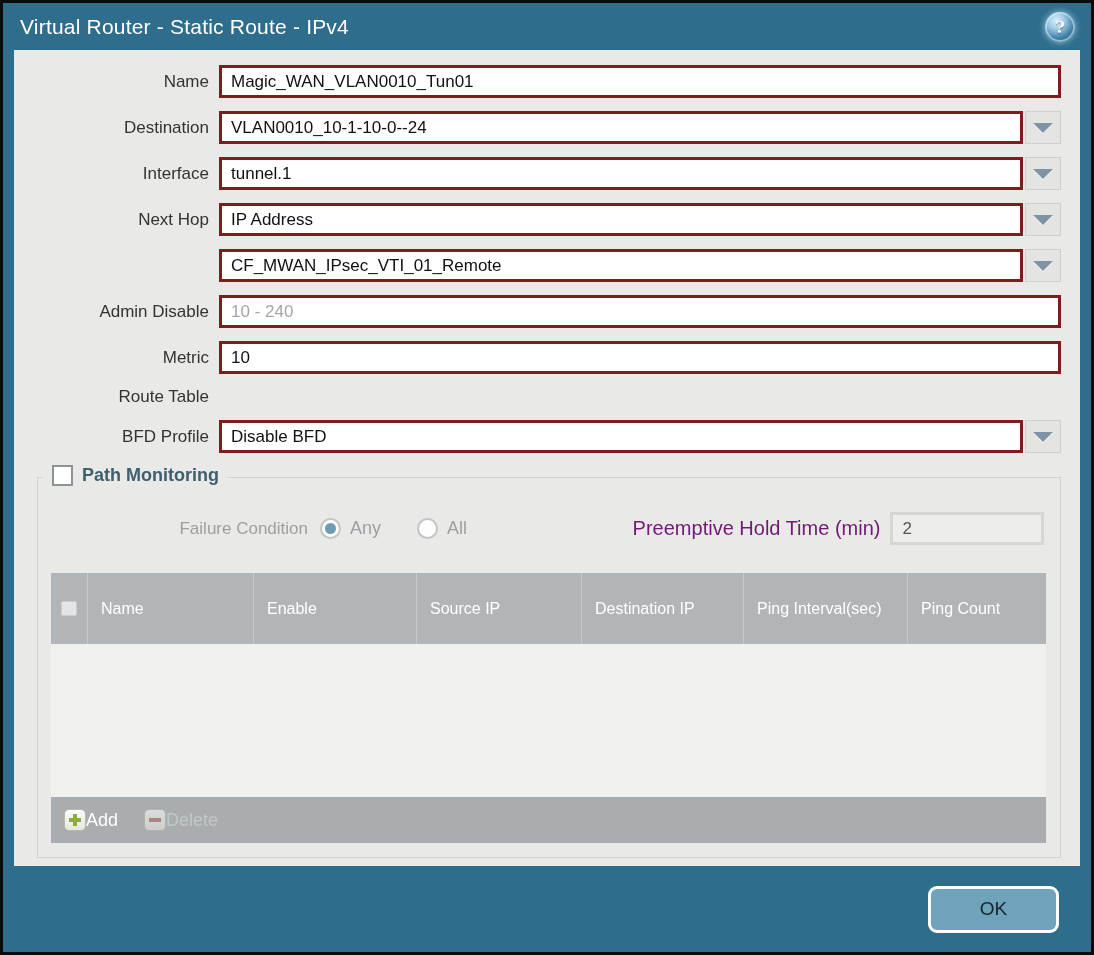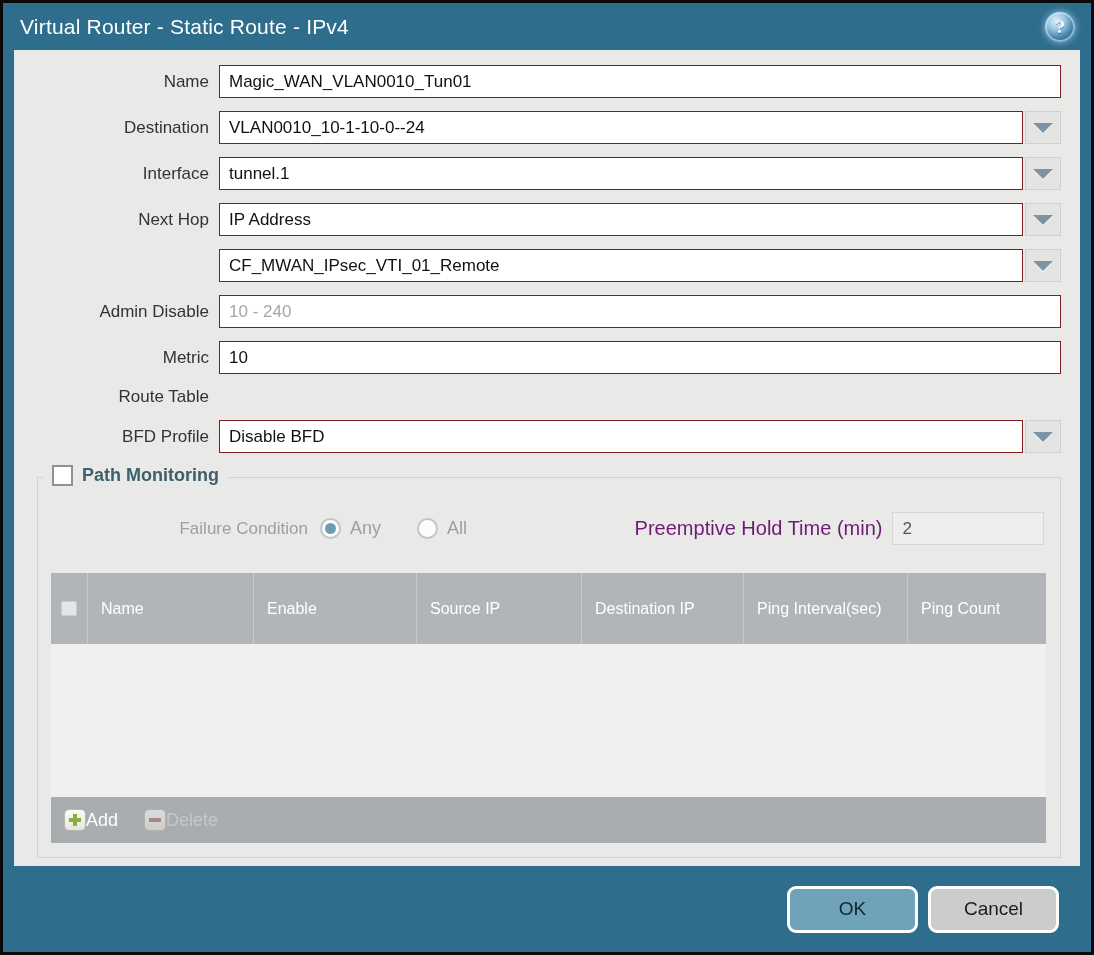--- a/index.html
+++ b/index.html
@@ -17,21 +17,21 @@
     background:radial-gradient(circle at 38% 30%, #dff0fa 0%, #9cc9e2 30%, #3f7fa8 62%, #2a5e85 100%);
     box-shadow:0 0 7px rgba(170,215,240,.85), inset 0 0 0 2px rgba(220,240,250,.55);
     display:flex; align-items:center; justify-content:center; }
   .help .q { color:#f2f9fd; font-weight:bold; font-size:17px; font-family:"DejaVu Serif", serif; text-shadow:0 1px 1px rgba(0,0,0,.4); }
   
   .content { flex:1; margin:0 11px; background:var(--c-content-bg,#e9e9e7); padding-top:15px; overflow:hidden; }
   .frow { display:flex; align-items:center; margin:0 19px 13px 0; }
   .flabel { width:205px; flex:0 0 205px; text-align:right; padding-right:10px;
     font-size:17px; color:#333; }
   .fwrap { flex:1; display:flex; }
-  input.txt { flex:1; height:33px; border:1px solid #7f1d1d; background:#fff;
+  input.txt { flex:1; height:33px; border:3px solid #7f1d1d; background:#fff;
     font-family:"Liberation Sans", sans-serif; font-size:17px; color:#111; padding:0 9px; min-width:0; }
   input.txt::placeholder { color:#a3a7a9; opacity:1; }
   input.txt:disabled { background:#ededeb; border-color:#d6d6d4; color:#555; }
   .ddbtn { width:36px; height:33px; margin-left:2px; background:#e4e4e2; border:1px solid #cfcfcd;
     display:flex; align-items:center; justify-content:center; cursor:pointer; }
   .tri { width:0; height:0; border-left:10px solid transparent; border-right:10px solid transparent;
     border-top:10px solid #7e93a4; filter:drop-shadow(0 1px 0 rgba(255,255,255,.8)); }
   
   .pmfs { margin:24px 19px 0 23px; border:1px solid #d2d2d0; position:relative; padding:26px 0 14px 0; }
   .pmlegend { position:absolute; top:-13px; left:5px; background:var(--c-content-bg,#e9e9e7);
@@ -208,16 +208,15 @@
             <span class="lbl">Delete</span>
           </button>
         </div>
       </div>
     </div>
 
   </div>
 
   <div class="bottombar">
     <button class="btn ok">OK</button>
-    <button class="btn cancel">Cancel</button>
   </div>
 
 </div>
 
 </body></html>

